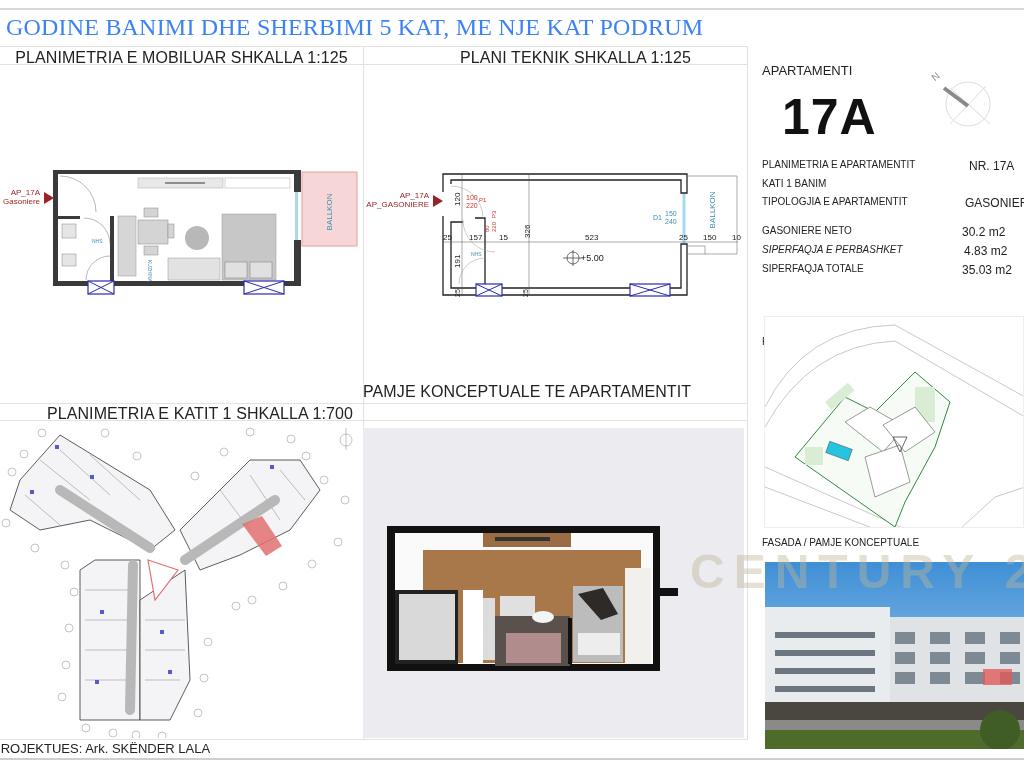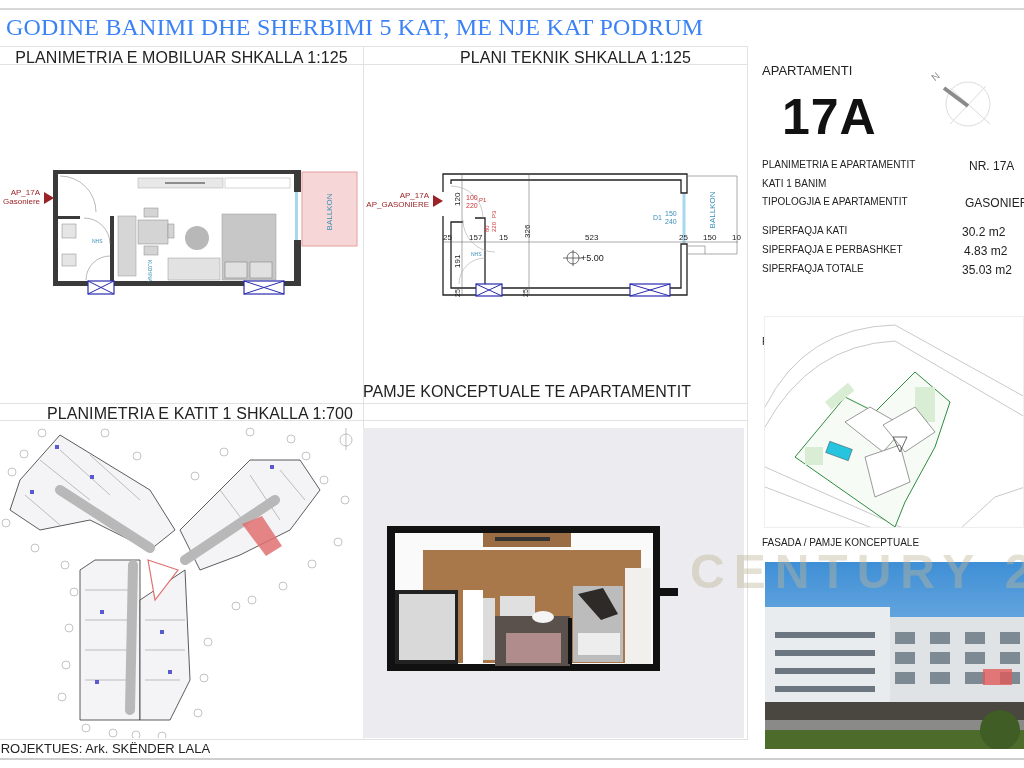--- a/index.html
+++ b/index.html
@@ -292,23 +292,23 @@
       <line x1="16" y1="20" x2="40" y2="38" stroke="#8a8a8a" stroke-width="4"></line>
       <text x="5" y="12" font-size="10" fill="#888" transform="rotate(-40 8 10)">N</text>
     </svg>
   </div>
 
   <div class="info-row" style="top:99px;">PLANIMETRIA E APARTAMENTIT</div>
   <div class="info-val" style="top:99px;left:207px;">NR. 17A</div>
   <div class="info-row" style="top:118px;">KATI 1 BANIM</div>
   <div class="info-row" style="top:136px;">TIPOLOGJIA E APARTAMENTIT</div>
   <div class="info-val" style="top:136px;left:203px;">GASONIERE</div>
-  <div class="info-row" style="top:165px;">SIPERFAQJA KATI</div>
+  <div class="info-row" style="top:165px;">GASONIERE NETO</div>
   <div class="info-val" style="top:165px;left:200px;">30.2 m2</div>
-  <div class="info-row" style="top:184px;">SIPERFAQJA E PERBASHKET</div>
+  <div class="info-row" style="top:184px;font-style:italic;">SIPERFAQJA E PERBASHKET</div>
   <div class="info-val" style="top:184px;left:202px;">4.83 m2</div>
   <div class="info-row" style="top:203px;">SIPERFAQJA TOTALE</div>
   <div class="info-val" style="top:203px;left:200px;">35.03 m2</div>
 
   <div class="info-row" style="top:232px;margin-top:44px;">PLANVENDOSJA</div>
   <div class="info-row" style="top:477px;">FASADA / PAMJE KONCEPTUALE</div>
 </div>
 
 <div class="site-plan">
   <svg width="260" height="212" viewBox="0 0 260 212">

